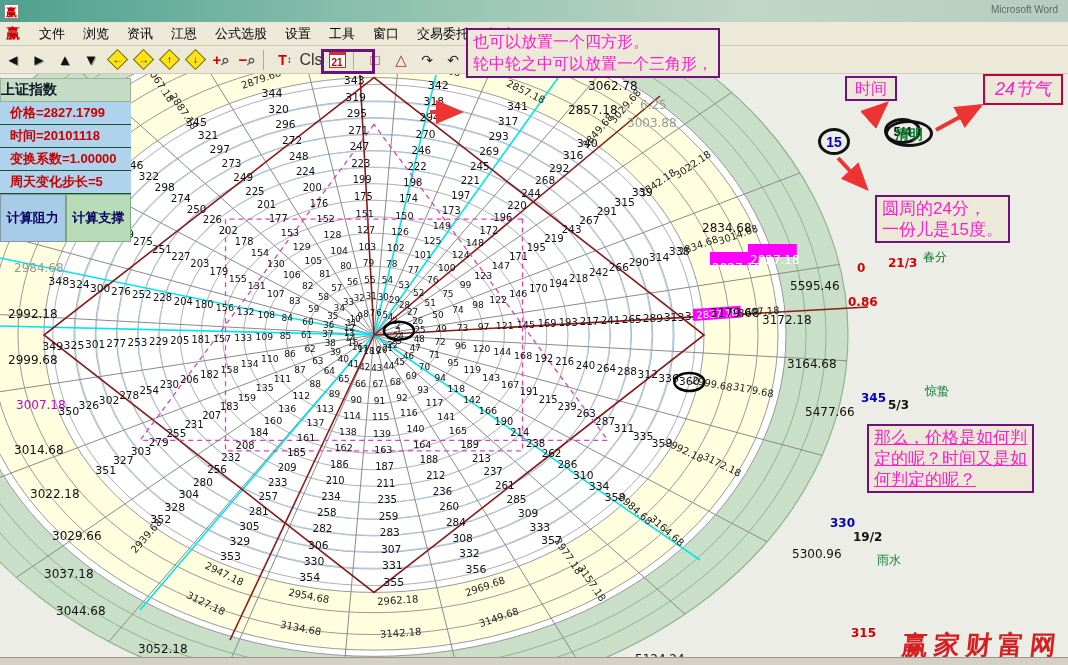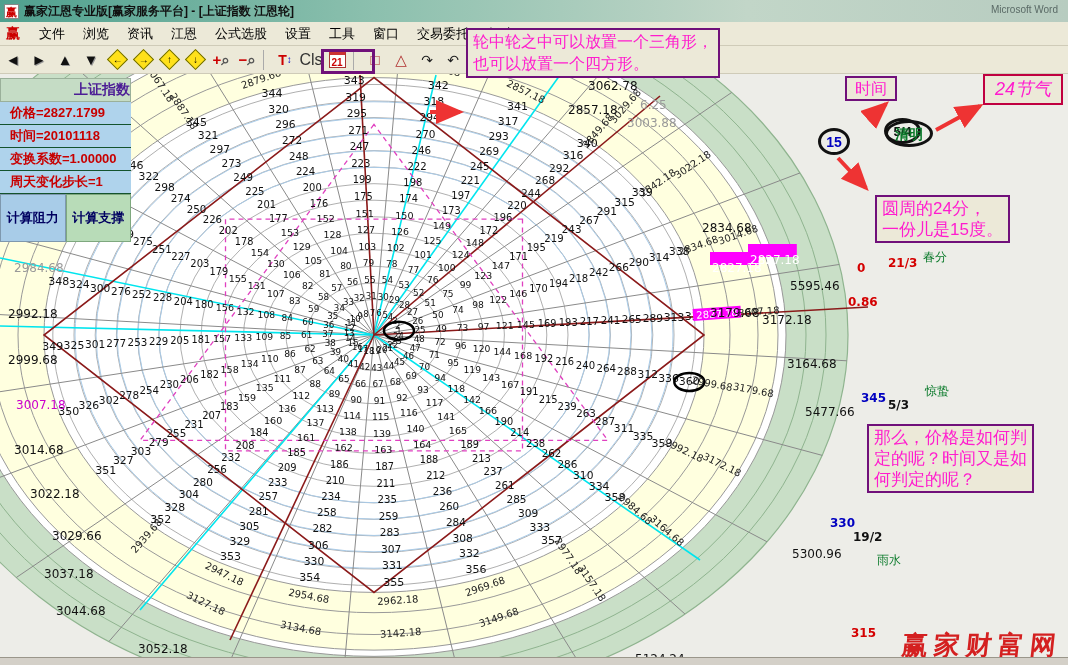--- a/index.html
+++ b/index.html
@@ -41,21 +41,21 @@
   #tool-highlight { position:absolute; left:321px; top:49px; width:54px; height:25px;
     border:3px solid #70107A; pointer-events:none; }
 
   
   #chart { position:absolute; left:0; top:74px; width:1068px; height:591px;
     background:#EDEDE8; overflow:hidden; }
   #wheel-svg { position:absolute; left:0; top:0; }
 
   
   #info-panel { position:absolute; left:0; top:4px; width:131px; font-weight:bold; }
-  #info-panel .hd { background:#C5DCC5; color:#4c1d95; font-size:14px; text-align:right;
+  #info-panel .hd { background:#C5DCC5; color:#0f172a; font-size:14px; text-align:left;
     padding:2px 0; border:1px solid #9ab09a; }
   #info-panel .row { background:#AFD3EC; color:#C80000; font-size:13px; padding:2px 10px;
     border-bottom:1px solid #14532d; white-space:nowrap; overflow:hidden; }
   #info-panel .btns { display:flex; }
   #info-panel .btn { flex:1; font-size:13px; text-align:center; padding:14px 0;
     border:1px solid #7e98ae; color:#000060; cursor:pointer; }
   #info-panel .btn.res { background:#A8CCE8; }
   #info-panel .btn.sup { background:#B8DCB8; border-color:#7ea87e; }
 
   
@@ -71,21 +71,20 @@
     transform:skewX(-6deg); }
   #statusbar { position:absolute; left:0; top:583px; width:1068px; height:8px;
     background:#D4D0C8; border-top:1px solid #9a968a; }
 </style>
 </head>
 <body>
 <div id="stage">
 
   <div id="titlebar">
     <span class="app-ico">赢</span>
-    <span class="t-text">赢家江恩专业版[赢家服务平台] - [上证指数 江恩轮]</span>
     <span class="bg-win">Microsoft Word</span>
   </div>
 
   <div id="menubar">
     <span class="m-logo">赢</span>
     <span class="m-item">文件</span>
     <span class="m-item">浏览</span>
     <span class="m-item">资讯</span>
     <span class="m-item">江恩</span>
     <span class="m-item">公式选股</span>
@@ -790,32 +789,32 @@
         <g>
           <text x="877" y="490" font-size="12" fill="#0A7A2A" font-weight="normal" font-family="&quot;DejaVu Sans&quot;,sans-serif">雨水</text>
         </g>
       </svg>
 
     <div id="info-panel">
       <div class="hd">上证指数</div>
       <div class="row">价格=2827.1799</div>
       <div class="row">时间=20101118</div>
       <div class="row">变换系数=1.00000</div>
-      <div class="row">周天变化步长=1</div>
+      <div class="row">周天变化步长=5</div>
       <div class="btns">
         <span class="btn res">计算阻力</span>
         <span class="btn sup">计算支撑</span>
       </div>
     </div>
 
     <div class="ann-box" style="left:875px;top:121px;font-size:17px;">
       <div>圆周的24分，</div>
       <div>一份儿是15度。</div>
     </div>
-    <div class="ann-box" style="left:867px;top:350px;font-size:17px;">
+    <div class="ann-box" style="left:867px;top:350px;font-size:17px;text-decoration:underline;">
       <div>那么，价格是如何判</div>
       <div>定的呢？时间又是如</div>
       <div>何判定的呢？</div>
     </div>
     <div class="ann-box" style="left:845px;top:2px;padding:0 8px;text-align:right;">
       <span>时间</span>
     </div>
     <div class="ann-box" style="left:983px;top:0px;border-color:#C00040;font-size:18px;padding:3px 10px;font-style:italic;">
       <span>24节气</span>
     </div>
@@ -837,16 +836,16 @@
       <line x1="868" y1="46" x2="886" y2="30" stroke="#E33" stroke-width="4" marker-end="url(#ah)"></line>
       <line x1="936" y1="56" x2="980" y2="32" stroke="#E33" stroke-width="4" marker-end="url(#ah)"></line>
       <line x1="838" y1="84" x2="866" y2="114" stroke="#E33" stroke-width="4" marker-end="url(#ah)"></line>
     </svg>
 
     <div id="watermark">赢家财富网</div>
     <div id="statusbar"></div>
   </div>
 
   <div class="ann-box" style="left:466px;top:28px;line-height:22px;z-index:5;">
+    <div>也可以放置一个四方形。</div>
     <div>轮中轮之中可以放置一个三角形，</div>
-    <div>也可以放置一个四方形。</div>
   </div>
 </div>
 
 </body></html>

